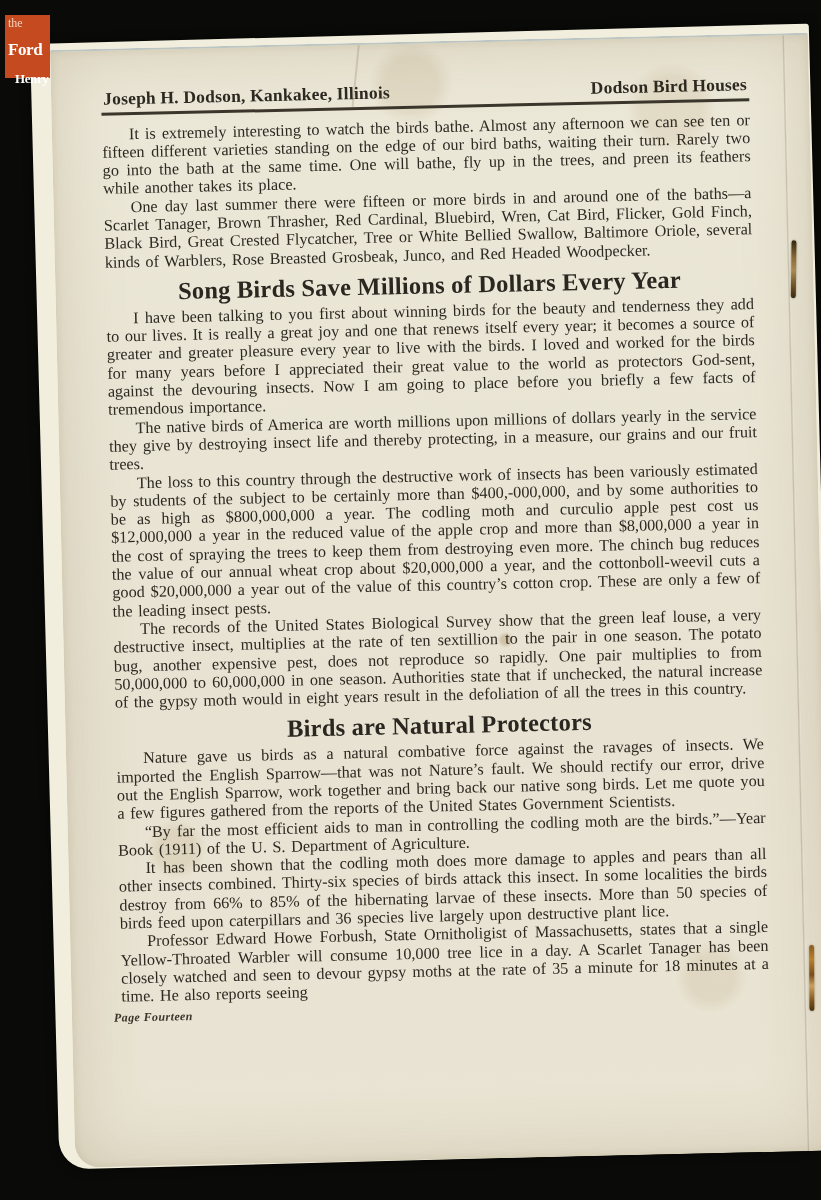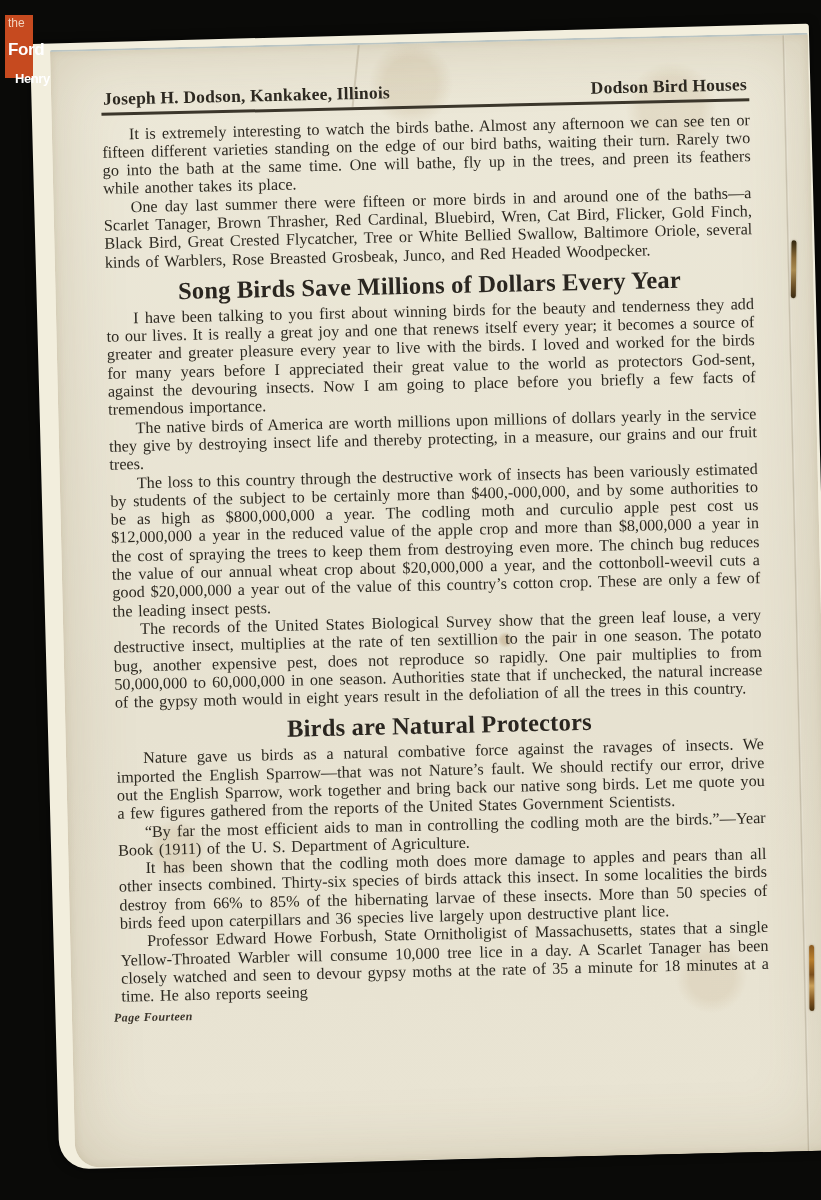--- a/index.html
+++ b/index.html
@@ -37,22 +37,22 @@
   .header-row{display:flex;justify-content:space-between;align-items:baseline;
               font-weight:bold;font-size:17.5px;letter-spacing:.2px;padding:0 2px;}
   .rule{height:2.5px;background:#3b362b;border:0;margin:3px 0 10px 0;}
   .body-text p{margin:0;font-size:16.2px;line-height:18.3px;text-align:justify;
                text-indent:27px;word-spacing:1.5px;}
   .body-text h2{margin:7px 0 4px 0;text-align:center;font-size:24.5px;line-height:27px;
                font-weight:bold;letter-spacing:.2px;color:#2a2620;}
   .page-footer{margin:4px 0 0 -8px;font-size:12px;font-style:italic;font-weight:bold;
                color:#3a342a;letter-spacing:.4px;}
   
-  .logo{position:absolute;left:5px;top:15px;width:28px;height:63px;background:#c64a1f;
-        z-index:5;font-family:Liberation Sans, sans-serif;}
+  .logo{position:absolute;left:5px;top:15px;width:45px;height:63px;background:#c64a1f;
+        z-index:5;font-family:Liberation Serif, serif;}
   .logo span{position:absolute;color:#fff;line-height:1;}
   .logo .l-the{left:3px;top:2px;font-size:12px;color:#f3d3be;font-weight:normal;}
   .logo .l-henry{left:10px;top:12px;font-size:13px;font-weight:bold;letter-spacing:-.4px;margin-top:45px;}
   .logo .l-ford{left:3px;top:26px;font-size:17px;font-weight:bold;letter-spacing:-.4px;}
 </style>
 </head>
 <body>
 
 <div class="stage">
 

